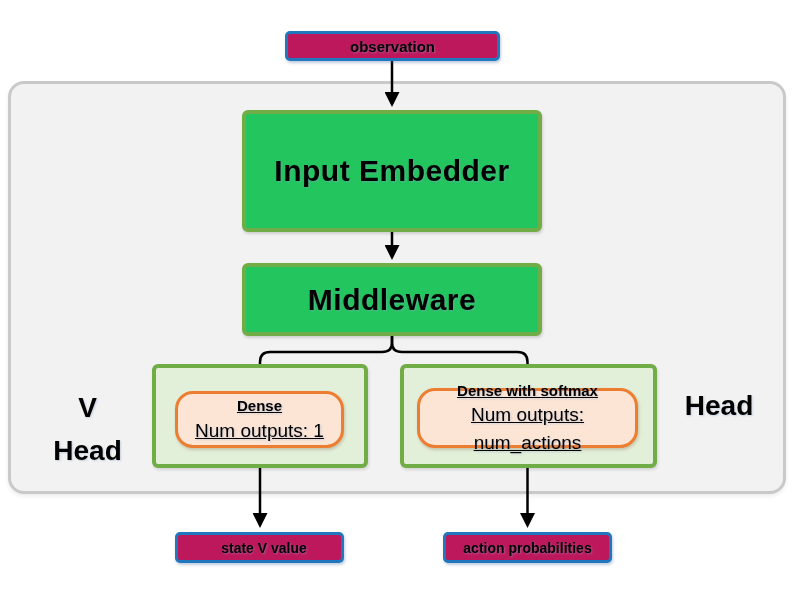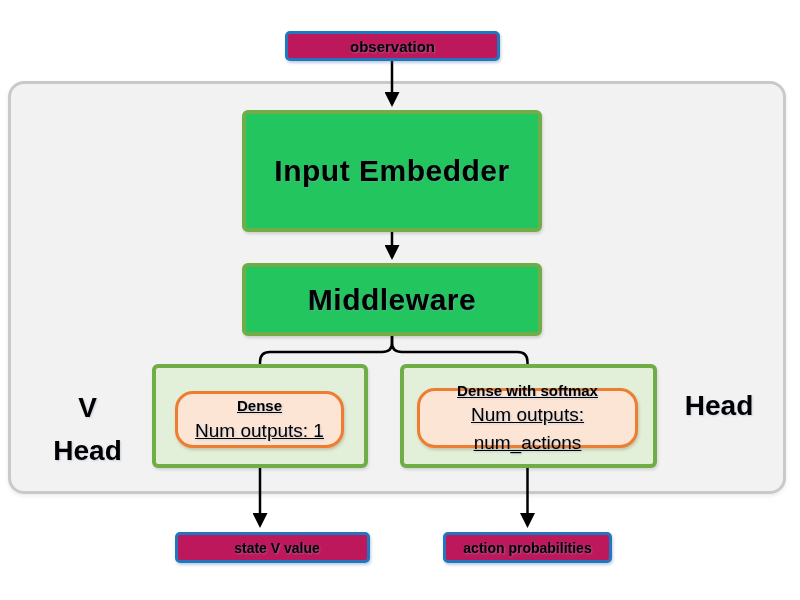--- a/index.html
+++ b/index.html
@@ -45,21 +45,21 @@
   .dense-sub{font-weight:normal;font-size:19px;}
   .small-blue{font-size:14px;}
 
   #observation   {left:285px;top:31px;width:215px;height:30px;}
   #input-embedder{left:242px;top:110px;width:300px;height:122px;}
   #middleware    {left:242px;top:263px;width:300px;height:73px;}
   #v-head-group     {left:152px;top:364px;width:216px;height:104px;}
   #policy-head-group{left:400px;top:364px;width:257px;height:104px;}
   #dense-box        {left:175px;top:391px;width:169px;height:57px;}
   #dense-softmax-box{left:417px;top:388px;width:221px;height:60px;text-align:center;}
-  #state-v-value       {left:175px;top:532px;width:195px;height:31px;padding-left:9px;}
+  #state-v-value       {left:175px;top:532px;width:169px;height:31px;padding-left:9px;}
   #action-probabilities{left:443px;top:532px;width:169px;height:31px;}
   #v-head-label     {left:40px;top:386px;width:95px;}
   #policy-head-label{left:660px;top:384px;width:118px;}
 
   svg.arrows{position:absolute;left:0;top:0;pointer-events:none;}
   svg.arrows path{fill:none;stroke:#000;stroke-width:2.5;}
 </style>
 </head>
 <body>
 

